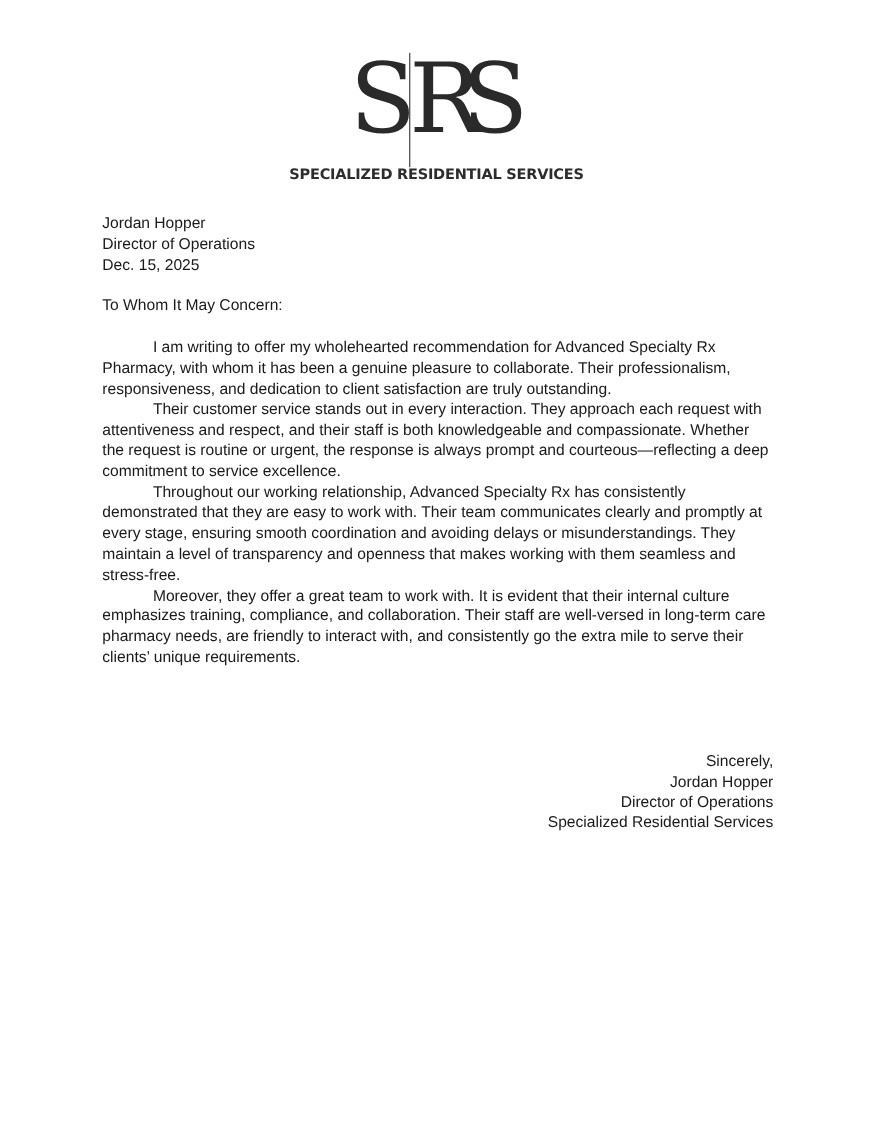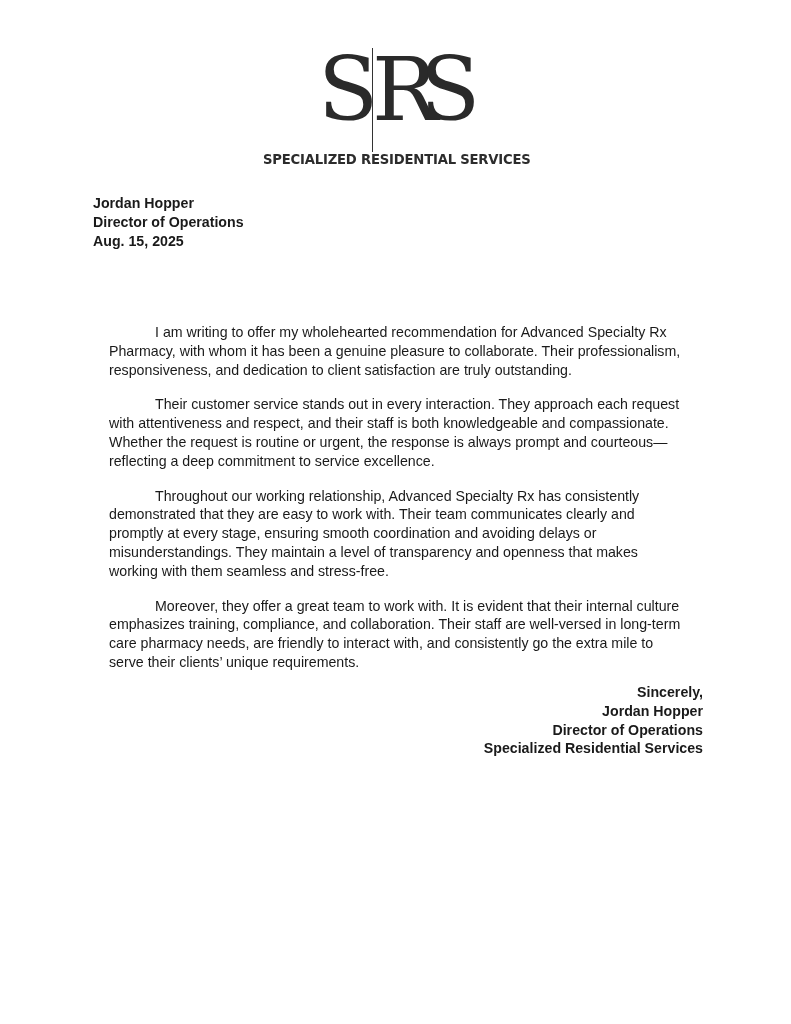--- a/index.html
+++ b/index.html
@@ -10,45 +10,46 @@
     .logo-letter { position: absolute; top: 0; font-family: "DejaVu Serif", "Liberation Serif", serif; font-size: 88px; line-height: 88px; color: #2a2a2a; font-weight: normal; }
     .l1 { left: 0; top: -4px; }
     .l2 { left: 54px; top: -4px; }
     .l3 { left: 102px; top: -4px; }
     .logo-divider { position: absolute; left: 372px; top: 48px; width: 1px; height: 104px; background: #333; }
     .logo-sub { position: absolute; left: 263px; top: 152px; width: 266px; text-align: center; font-family: "DejaVu Sans", "Liberation Sans", sans-serif; font-weight: bold; font-size: 13.2px; color: #2c2c2c; letter-spacing: -0.2px; white-space: nowrap; }
     .text { position: absolute; left: 93px; width: 610px; font-family: "Liberation Sans", sans-serif; font-size: 14.2px; line-height: 18.8px; color: #1a1a1a; }
     .header-block { top: 194px; }
     .salutation { top: 269px; }
     .body-block { top: 307px; }
-    .body-block p { margin: 16px; text-indent: 46px; }
+    .body-block p { margin: 0; text-indent: 46px; }
     .closing { top: 683px; text-align: right; }
     .sig { padding-left: 4px; }
-    .line { display: block; white-space: nowrap; font-weight: bold; }
+    .line { display: block; white-space: nowrap; }
   </style>
 </head>
 <body>
 
 <div class="page">
 
   <div class="logo"></div>
   <div class="logo-letters">
     <span class="logo-letter l1">S</span>
     <span class="logo-letter l2">R</span>
     <span class="logo-letter l3">S</span>
   </div>
   <div class="logo-divider"></div>
   <div class="logo-sub">SPECIALIZED RESIDENTIAL SERVICES</div>
 
   <div class="text header-block">
     <span class="line">Jordan Hopper</span>
     <span class="line">Director of Operations</span>
-    <span class="line">Aug. 15, 2025</span>
+    <span class="line">Dec. 15, 2025</span>
   </div>
 
+  <div class="text salutation">To Whom It May Concern:</div>
 
   <div class="text body-block">
     <p>I am writing to offer my wholehearted recommendation for Advanced Specialty Rx Pharmacy, with whom it has been a genuine pleasure to collaborate. Their professionalism, responsiveness, and dedication to client satisfaction are truly outstanding.</p>
     <p>Their customer service stands out in every interaction. They approach each request with attentiveness and respect, and their staff is both knowledgeable and compassionate. Whether the request is routine or urgent, the response is always prompt and courteous—reflecting a deep commitment to service excellence.</p>
     <p>Throughout our working relationship, Advanced Specialty Rx has consistently demonstrated that they are easy to work with. Their team communicates clearly and promptly at every stage, ensuring smooth coordination and avoiding delays or misunderstandings. They maintain a level of transparency and openness that makes working with them seamless and stress-free.</p>
     <p>Moreover, they offer a great team to work with. It is evident that their internal culture emphasizes training, compliance, and collaboration. Their staff are well-versed in long-term care pharmacy needs, are friendly to interact with, and consistently go the extra mile to serve their clients’ unique requirements.</p>
   </div>
 
   <div class="text closing">
     <span class="line">Sincerely,</span>

